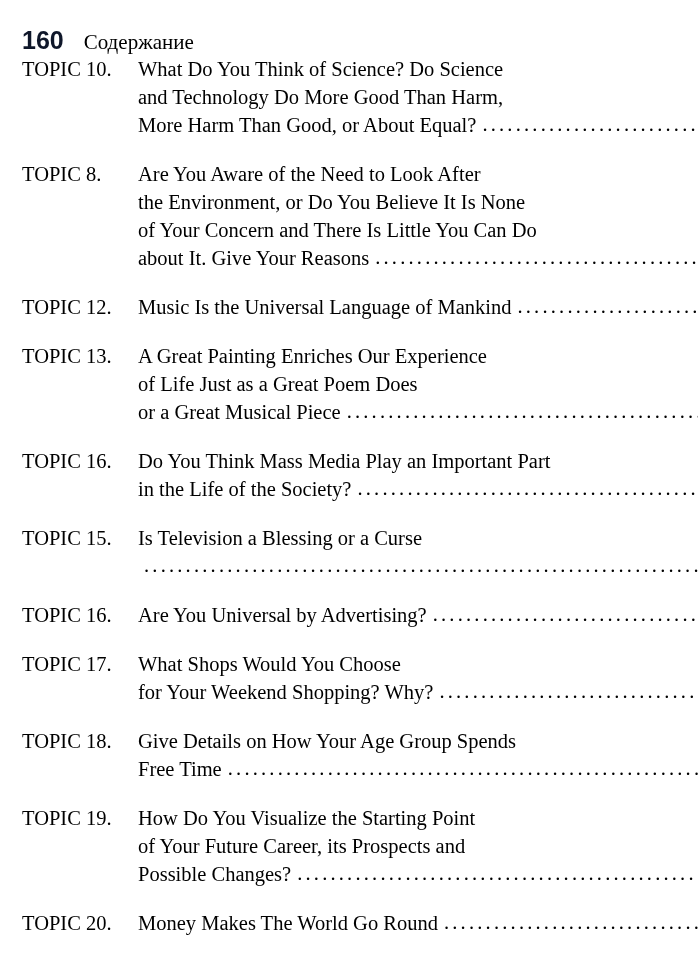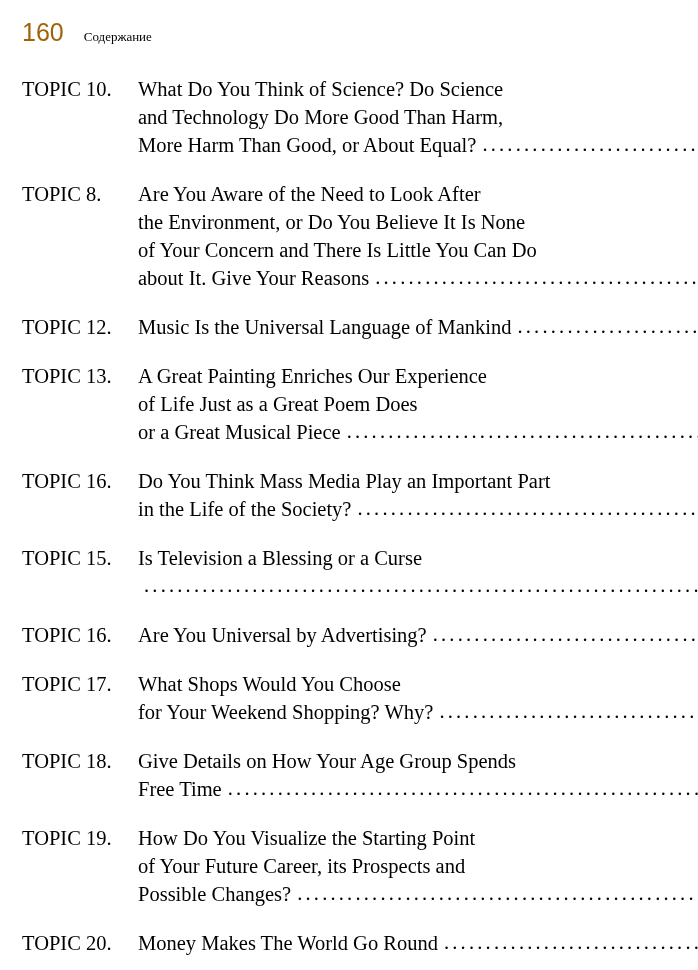--- a/index.html
+++ b/index.html
@@ -21,33 +21,33 @@
     box-sizing: border-box;
     padding: 0;
   }
   .page-header {
     display: flex;
     align-items: baseline;
     padding: 18px 0 0 22px;
   }
   .page-number {
     font-family: "Liberation Sans", sans-serif;
-    font-weight: normal;
+    font-weight: bold;
     font-size: 25px;
     letter-spacing: 0px;
-    color: #a16207;
+    color: #0f172a;
+    margin-top: 8px;
   }
   .header-title {
     font-family: "Liberation Serif", serif;
-    font-size: 13px;
+    font-size: 21px;
     margin-left: 20px;
     color: #000;
   }
   .toc {
-    margin-top: 28px;
     padding: 0 24px 0 22px;
   }
   .toc-entry {
     display: flex;
     align-items: flex-start;
     margin-bottom: 21px;
     font-size: 20.5px;
     line-height: 28px;
   }
   .toc-label {

